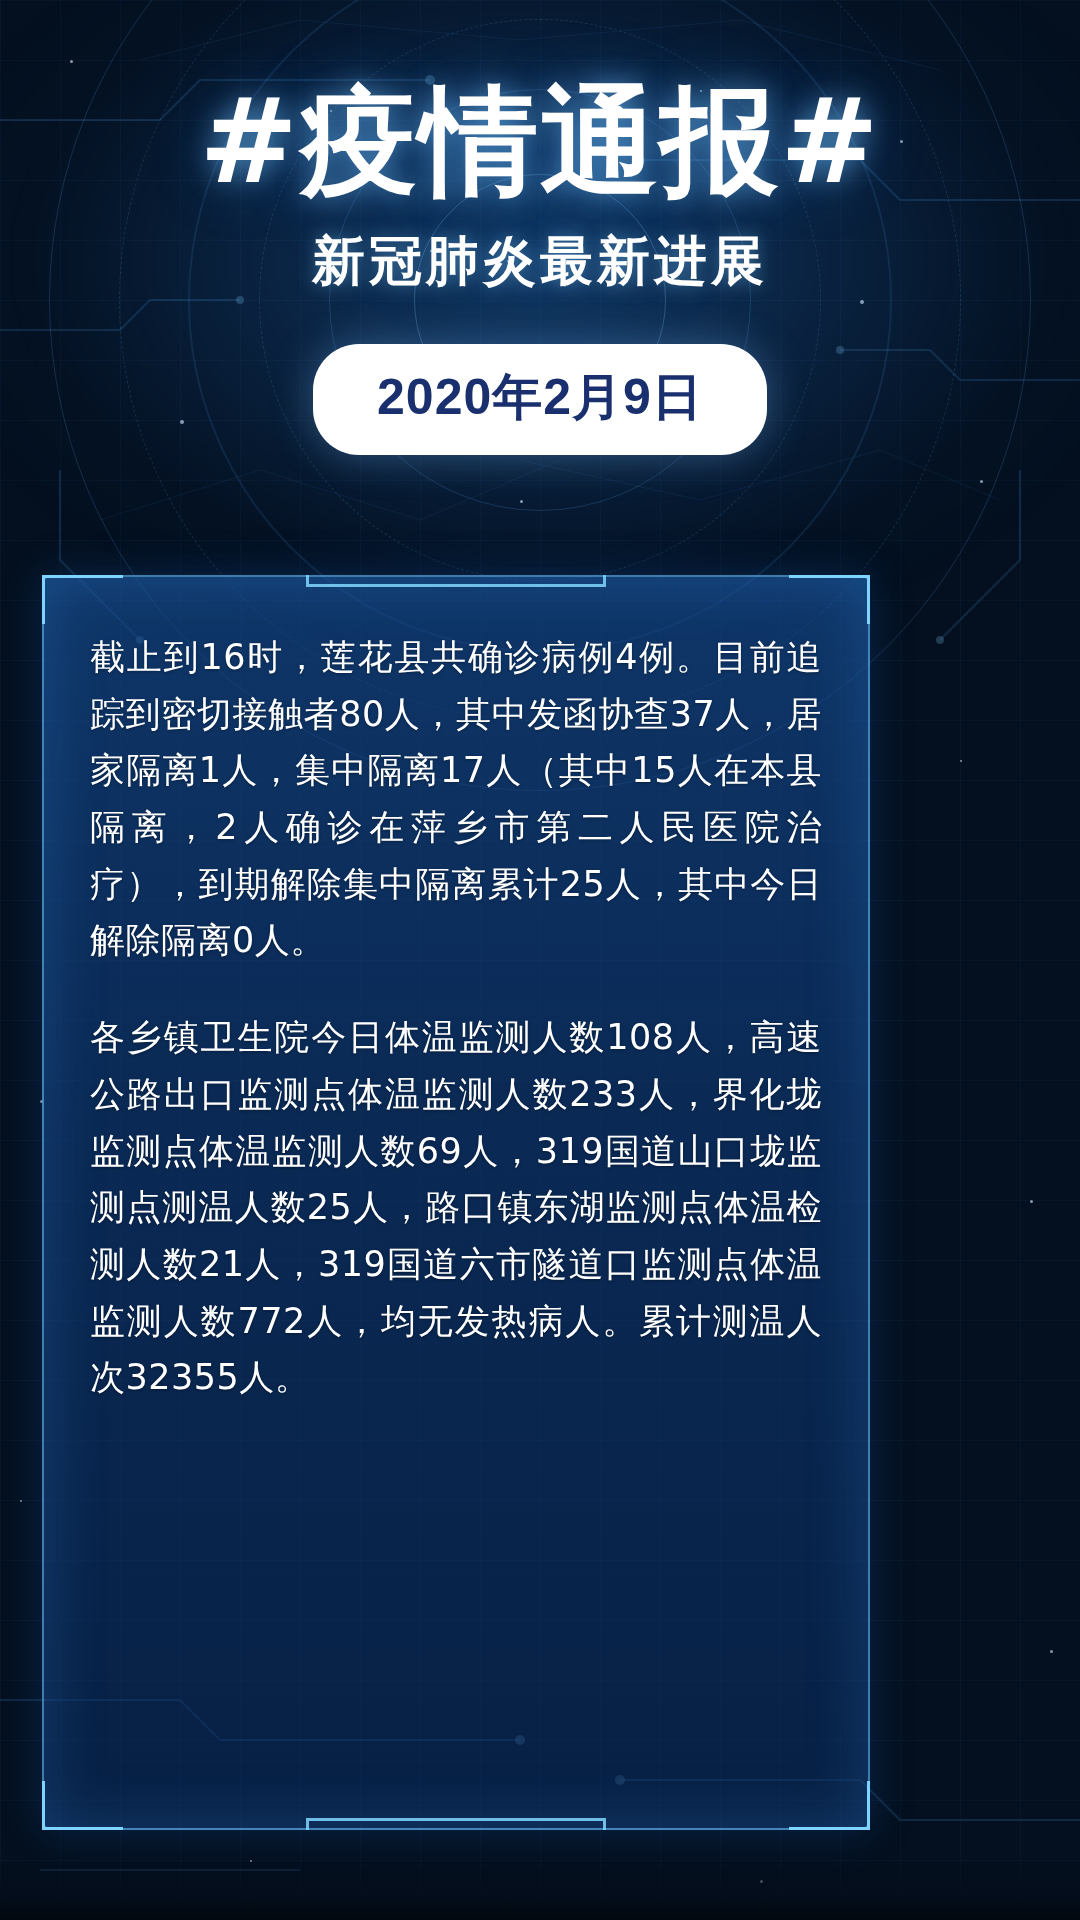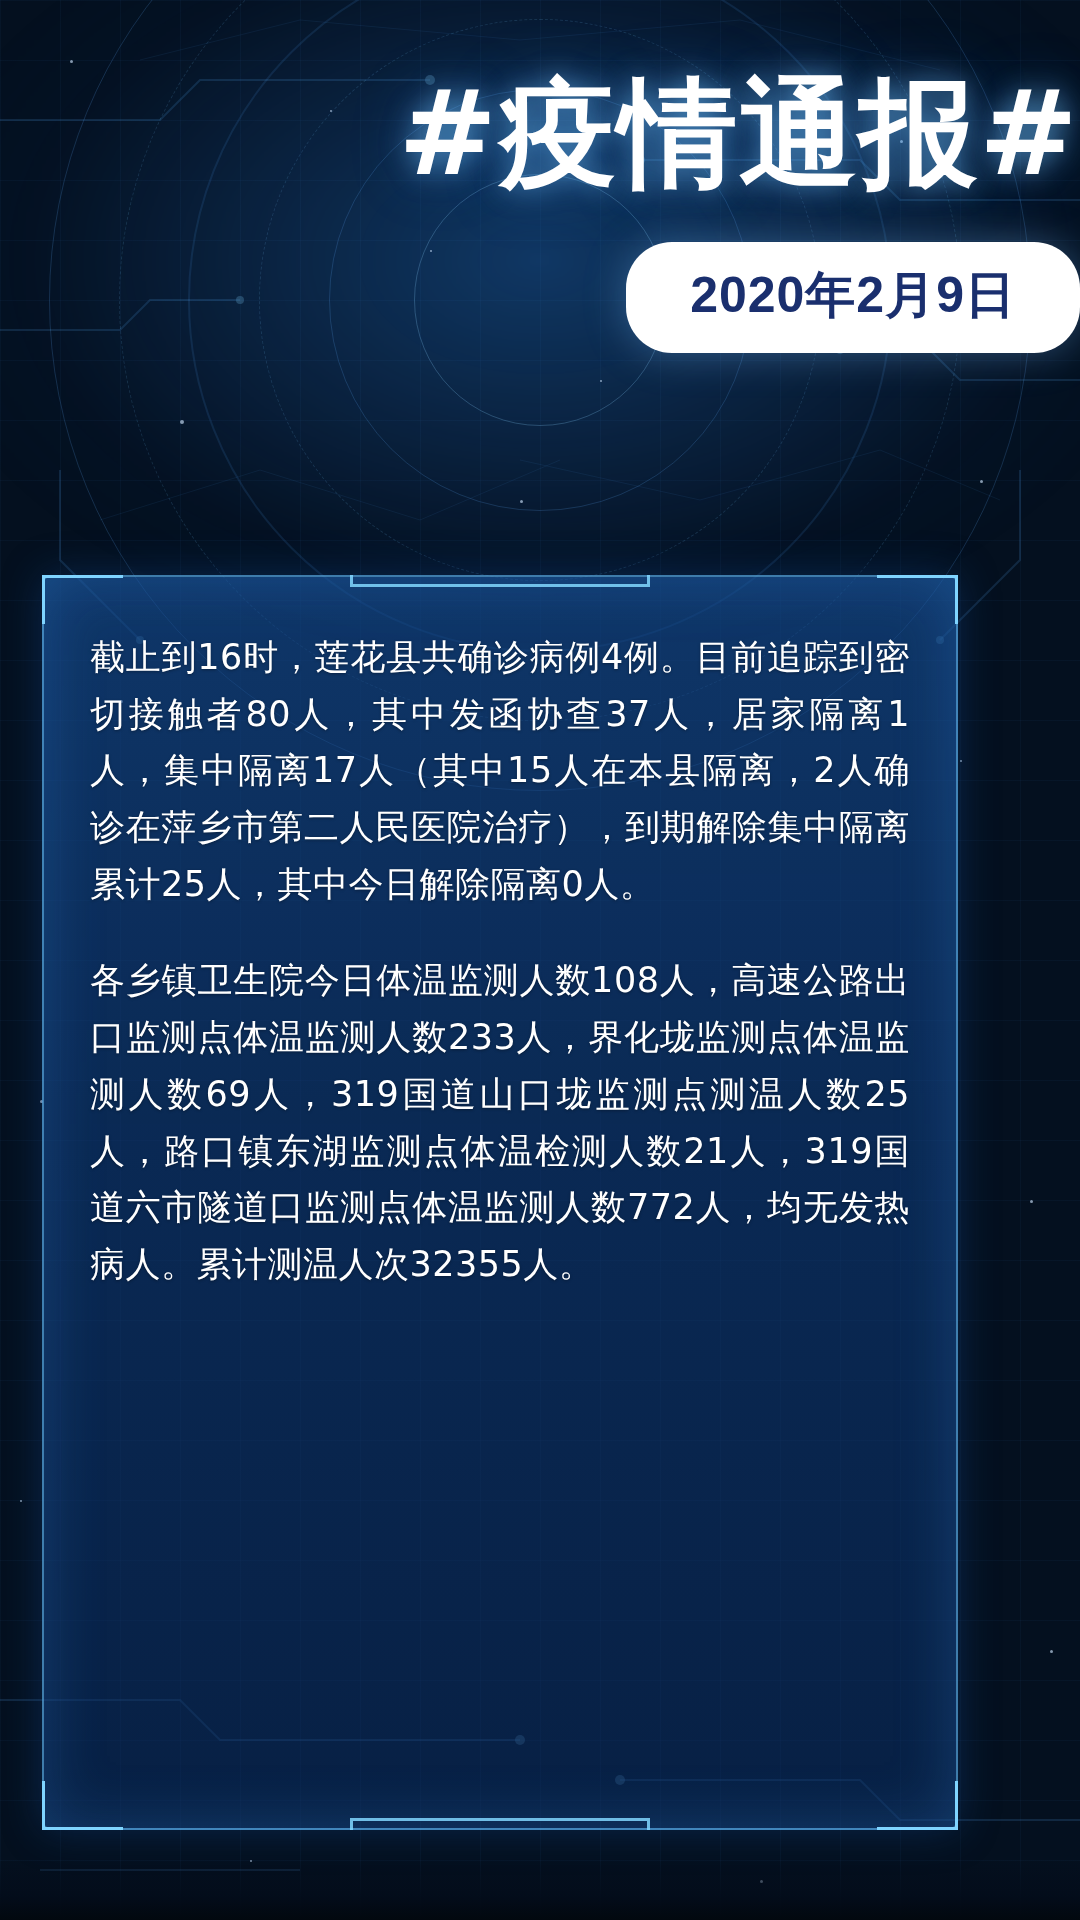--- a/index.html
+++ b/index.html
@@ -78,22 +78,22 @@
     transform: translateX(-50%);
     width: 1200px;
     height: 760px;
     background: radial-gradient(ellipse at center, rgba(40,130,230,0.35), rgba(10,40,90,0.08) 60%, rgba(0,0,0,0) 75%);
     filter: blur(2px);
   }
 
   
   .header {
     position: absolute;
-    top: 8px; left: 0; right: 0;
-    text-align: right;
+    top: 16px; left: 0; right: 0;
+    text-align: center;
     padding-top: 64px;
   }
 
   .title {
     font-family: "DejaVu Sans", sans-serif;
     font-weight: 700;
     font-size: 118px;
     letter-spacing: 2px;
     color: #ffffff;
     line-height: 1.05;
@@ -123,21 +123,21 @@
     padding: 20px 64px 24px;
     border-radius: 46px;
     box-shadow: 0 0 40px rgba(120,190,255,0.35);
   }
 
   
   .card {
     position: absolute;
     left: 42px;
     top: 575px;
-    width: 916px;
+    width: 828px;
     height: 1255px;
     box-sizing: border-box;
     background: linear-gradient(180deg, rgba(22,78,150,0.62) 0%, rgba(16,62,128,0.55) 45%, rgba(12,48,104,0.52) 100%);
     border: 2px solid rgba(110,200,255,0.55);
     border-radius: 8px;
     box-shadow: inset 0 0 60px rgba(60,150,240,0.25), 0 0 40px rgba(20,80,160,0.35);
     padding: 52px 46px 40px;
   }
 
   
@@ -259,20 +259,21 @@
     <span class="star" style="left:1050px;top:1650px;width:3px; height:3px;"></span>
     <span class="star" style="left:250px; top:1860px;width:2px; height:2px;"></span>
     <span class="star" style="left:760px; top:1880px;width:3px; height:3px;"></span>
     <span class="star" style="left:430px; top:250px; width:2px; height:2px;"></span>
     <span class="star" style="left:600px; top:380px; width:2px; height:2px;"></span>
     <span class="star" style="left:900px; top:140px; width:3px; height:3px;"></span>
   </div>
 
   <div class="header">
     <h1 class="title">#疫情通报#</h1>
+    <div class="subtitle">新冠肺炎最新进展</div>
     <div>
       <span class="date-pill">2020年2月9日</span>
     </div>
   </div>
 
   <div class="card">
     <span class="corner tl"></span>
     <span class="corner tr"></span>
     <span class="corner bl"></span>
     <span class="corner br"></span>

